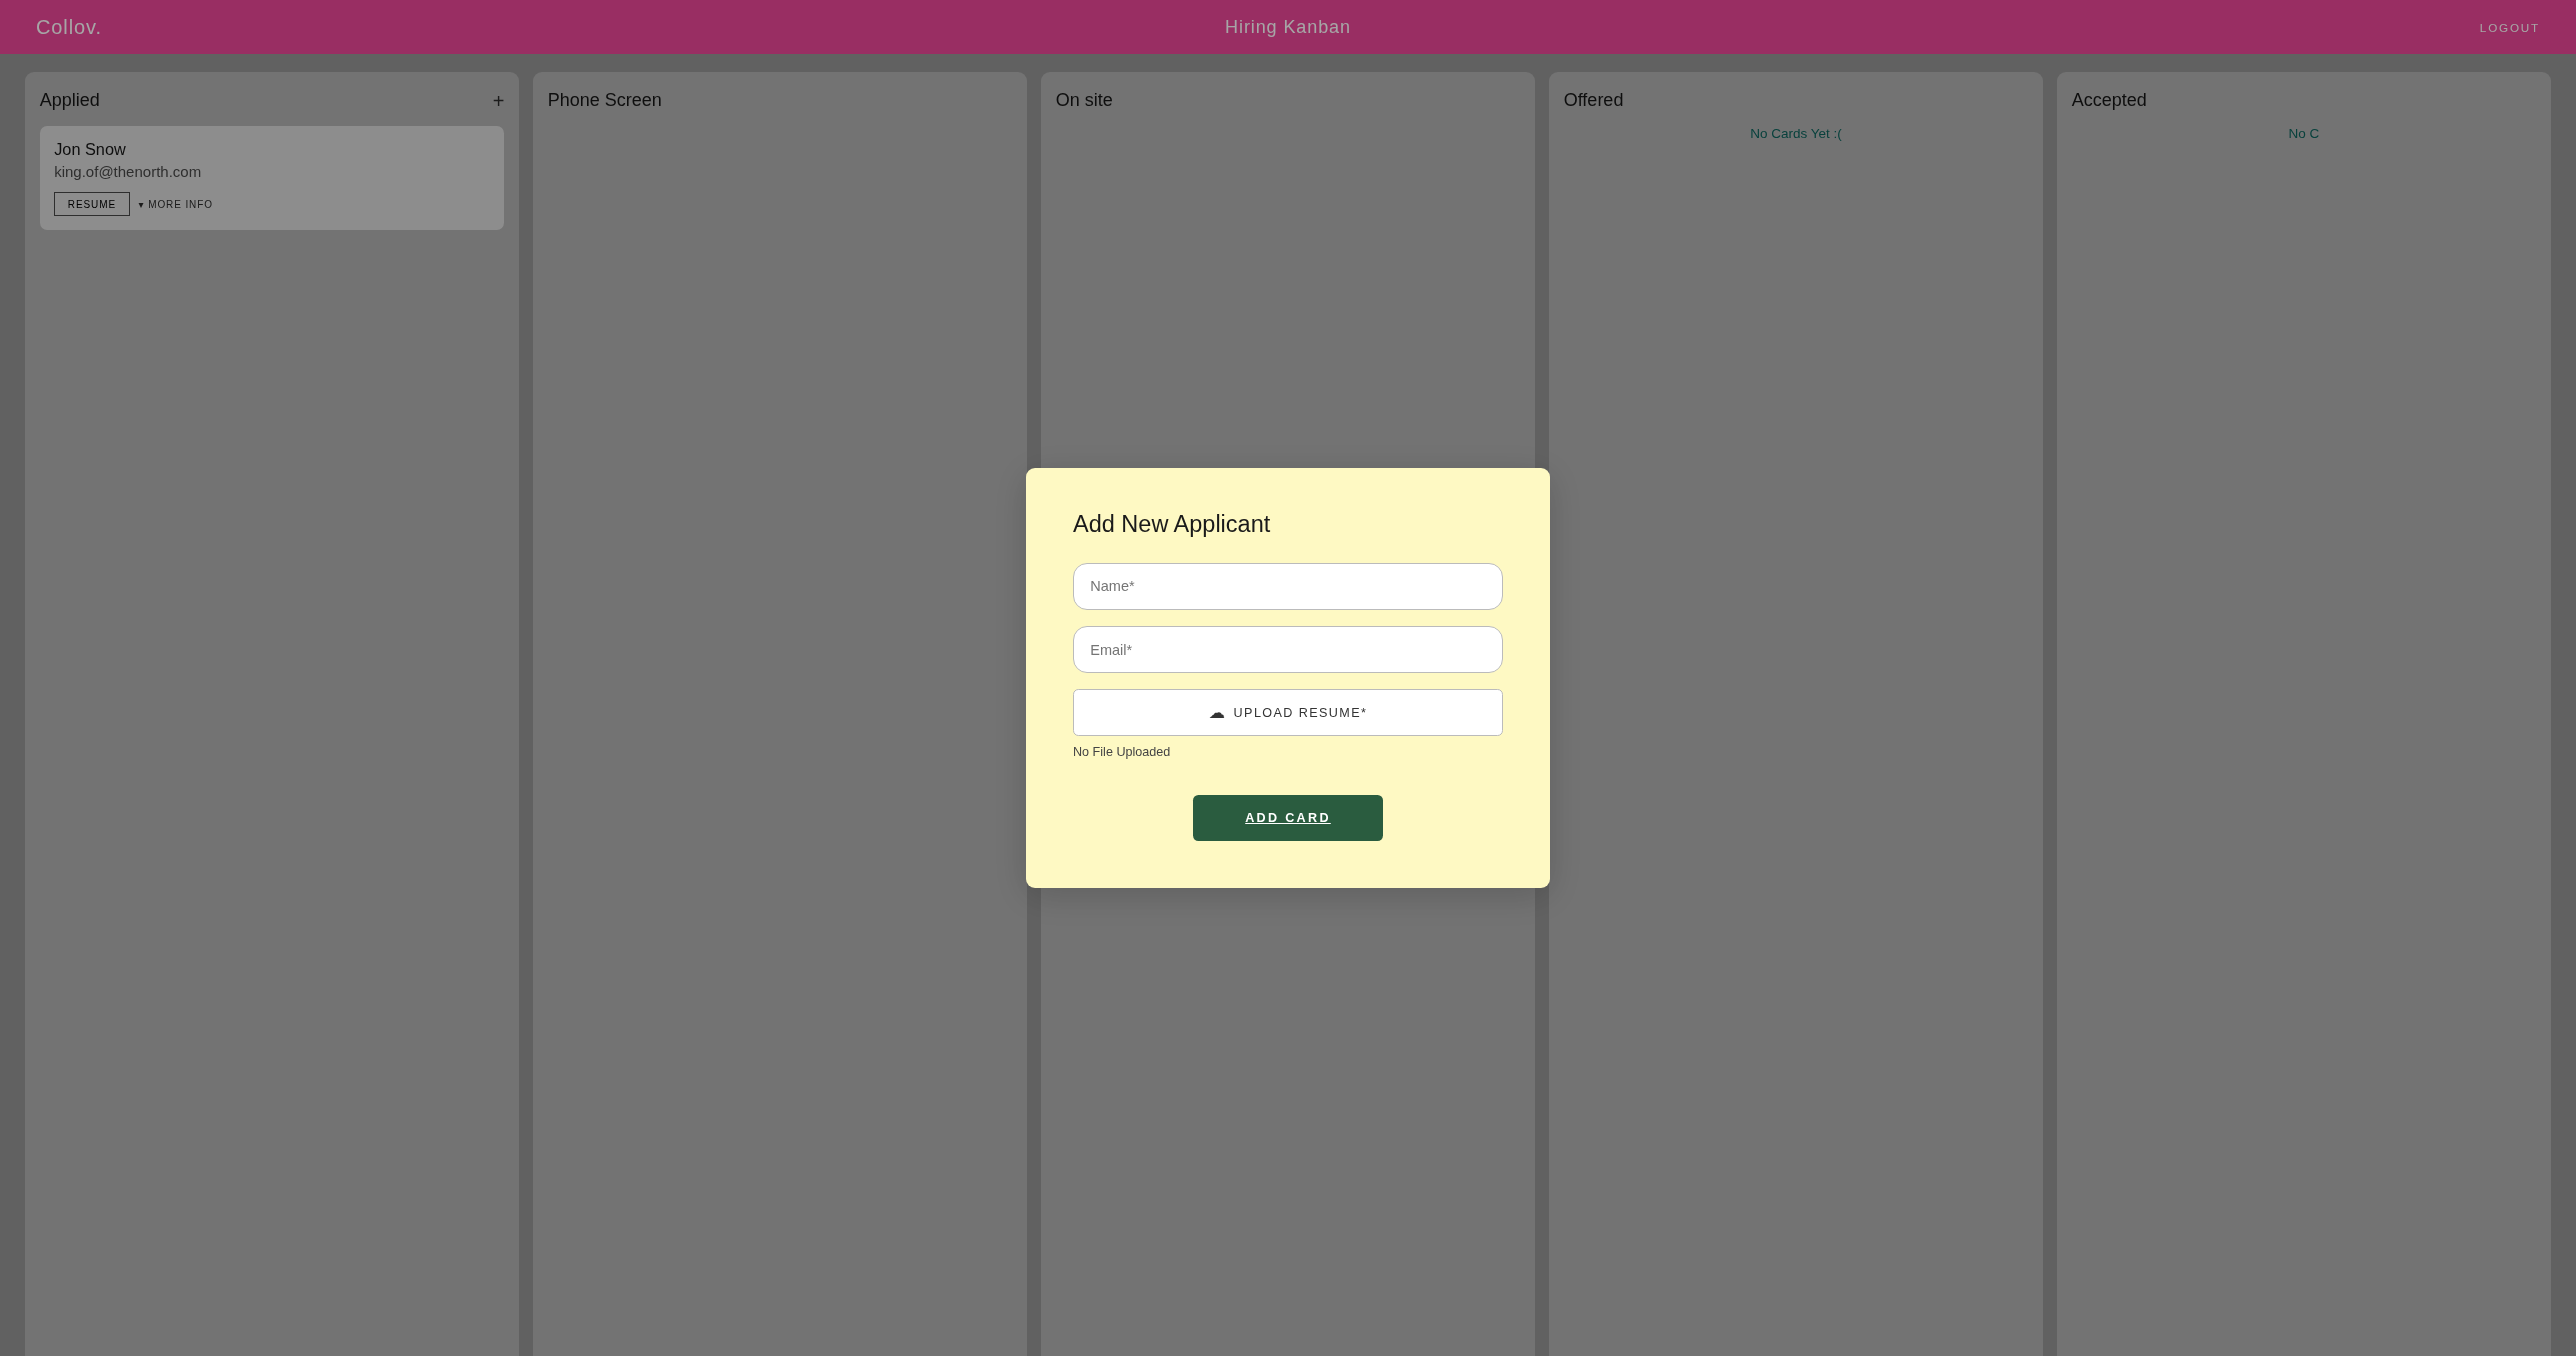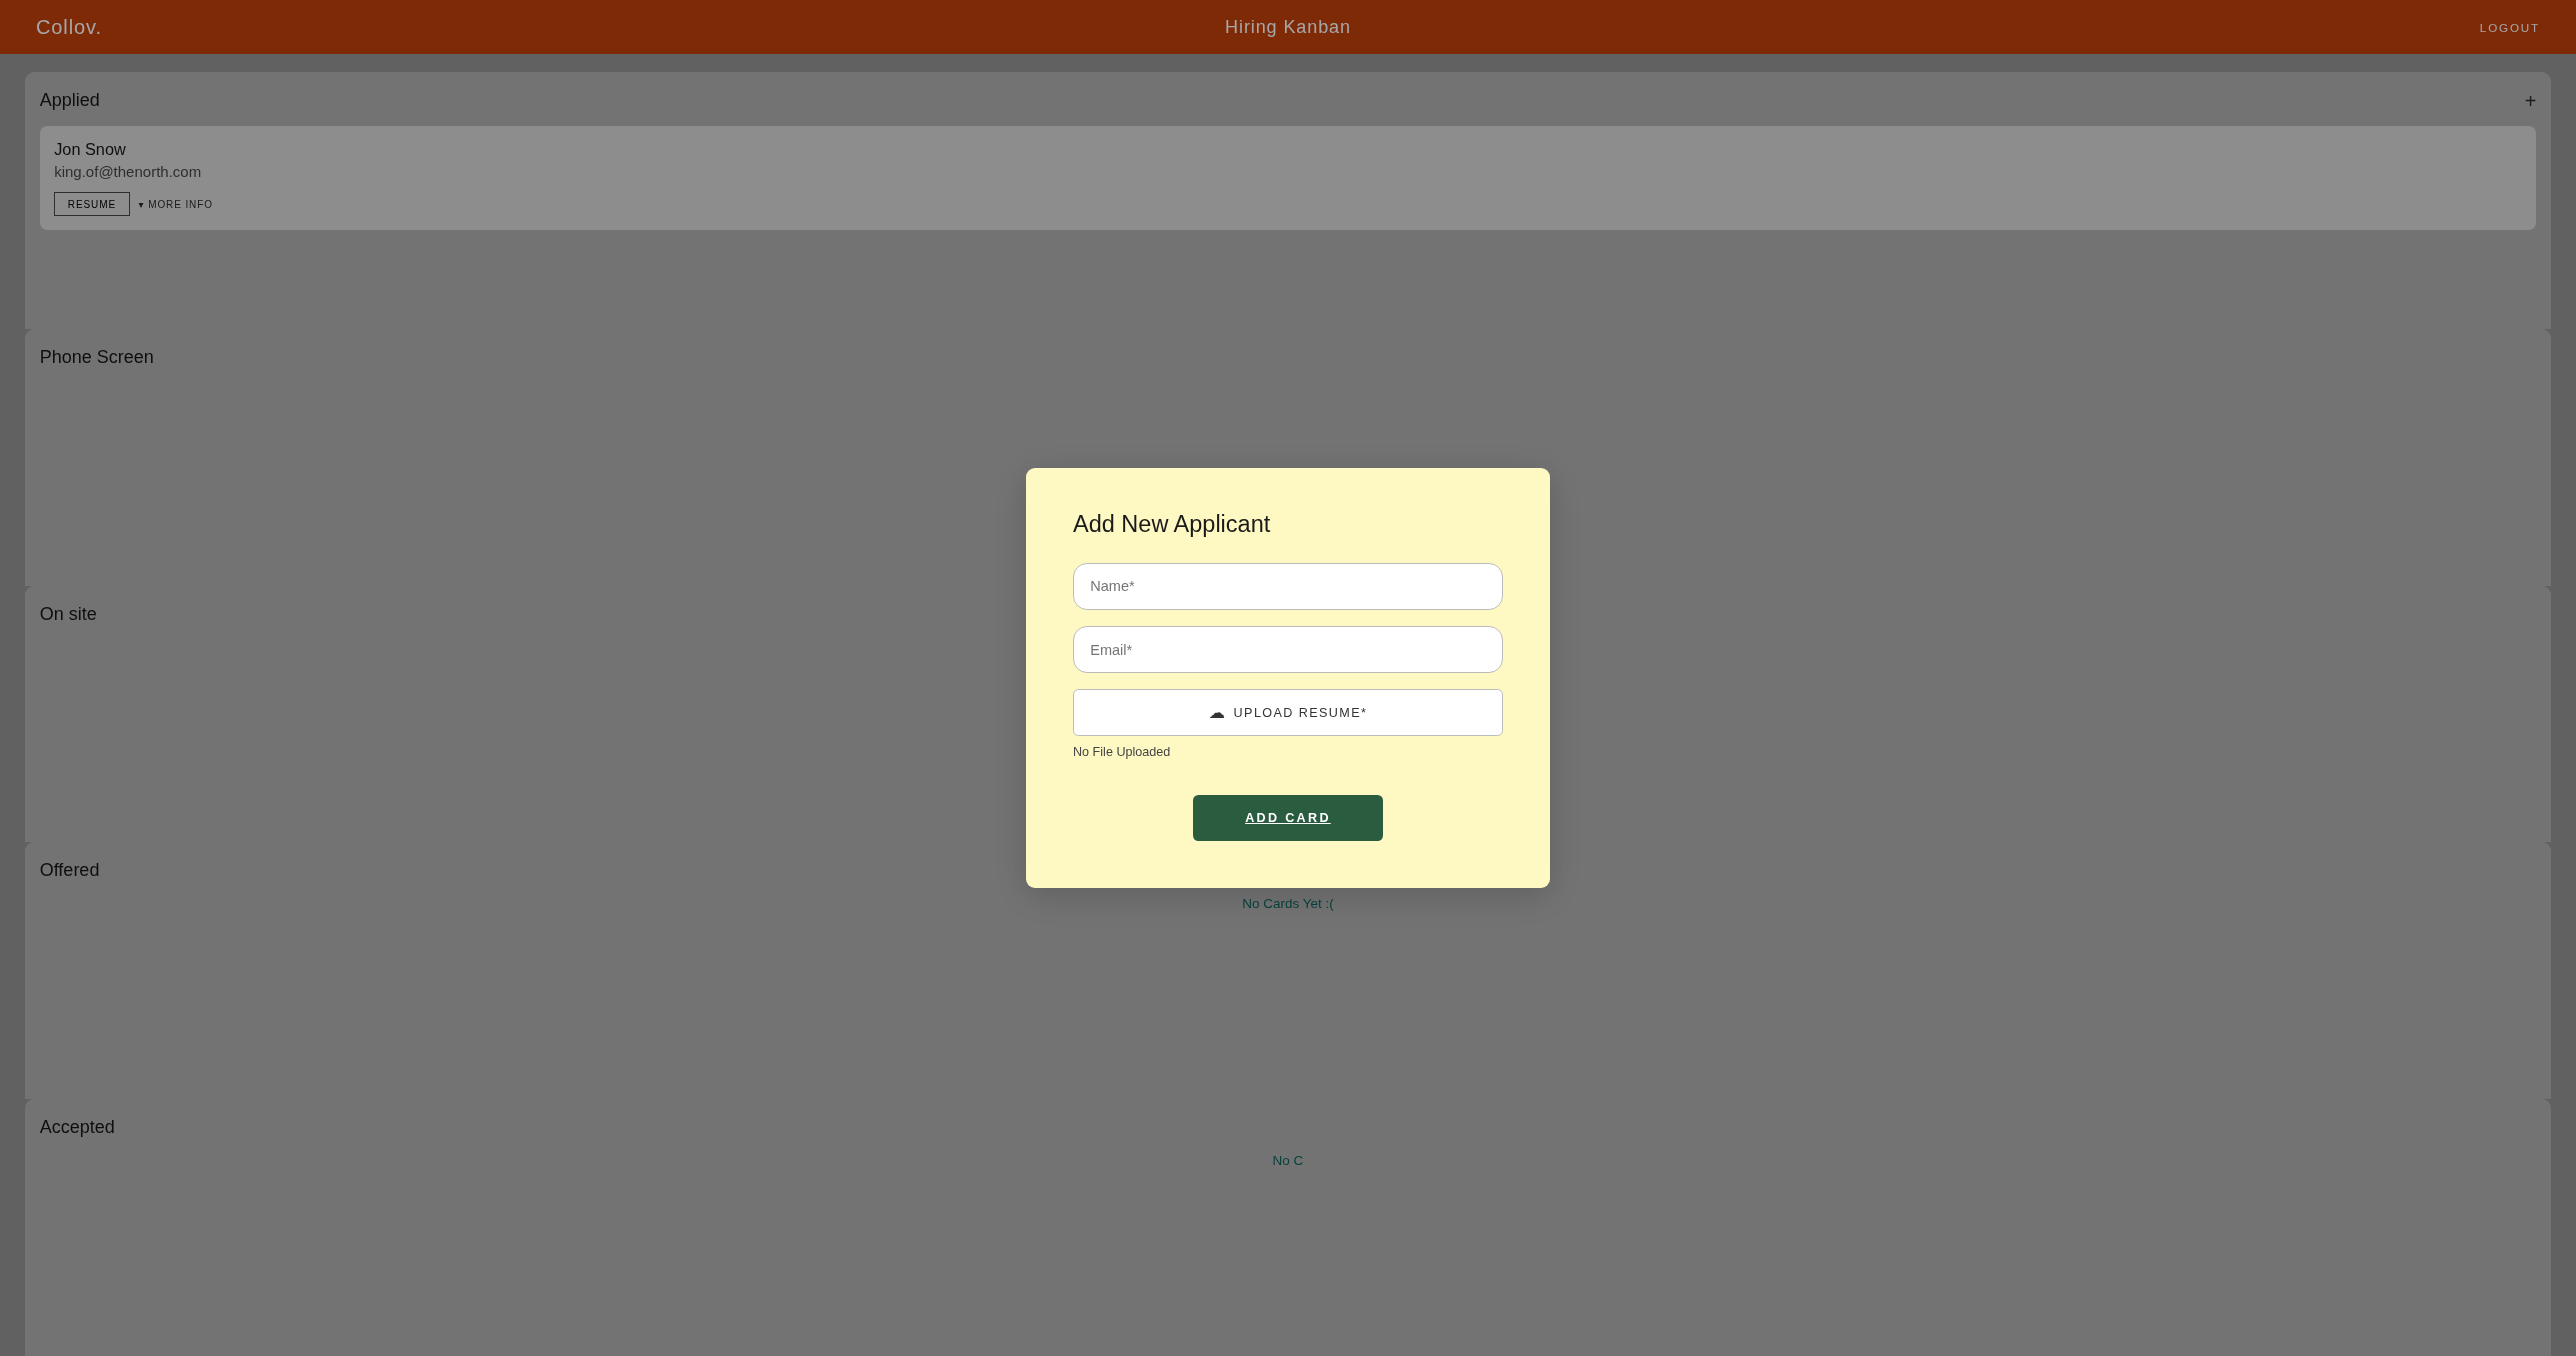--- a/index.html
+++ b/index.html
@@ -5,21 +5,21 @@
     * { box-sizing: border-box; margin: 0; padding: 0; }
     body {
       font-family: -apple-system, BlinkMacSystemFont, 'Segoe UI', sans-serif;
       background: #c8c8c8;
       height: 100vh;
       overflow: hidden;
     }
 
     
     .header {
-      background: #c2410c;
+      background: #ec4899;
       color: white;
       display: flex;
       align-items: center;
       justify-content: space-between;
       padding: 0 36px;
       height: 54px;
       position: relative;
       z-index: 1;
     }
     .header-logo {
@@ -46,21 +46,20 @@
 
     
     .board {
       display: flex;
       gap: 0;
       height: calc(100vh - 54px);
       padding: 18px 18px 0;
       background: #b0b0b0;
       overflow: hidden;
       filter: brightness(0.85);
-      flex-direction: column;
     }
 
     .column {
       flex: 1;
       background: #d0d0d0;
       border-radius: 9px 9px 0 0;
       margin: 0 7.2px;
       padding: 18px 14.5px;
       min-width: 0;
       position: relative;

